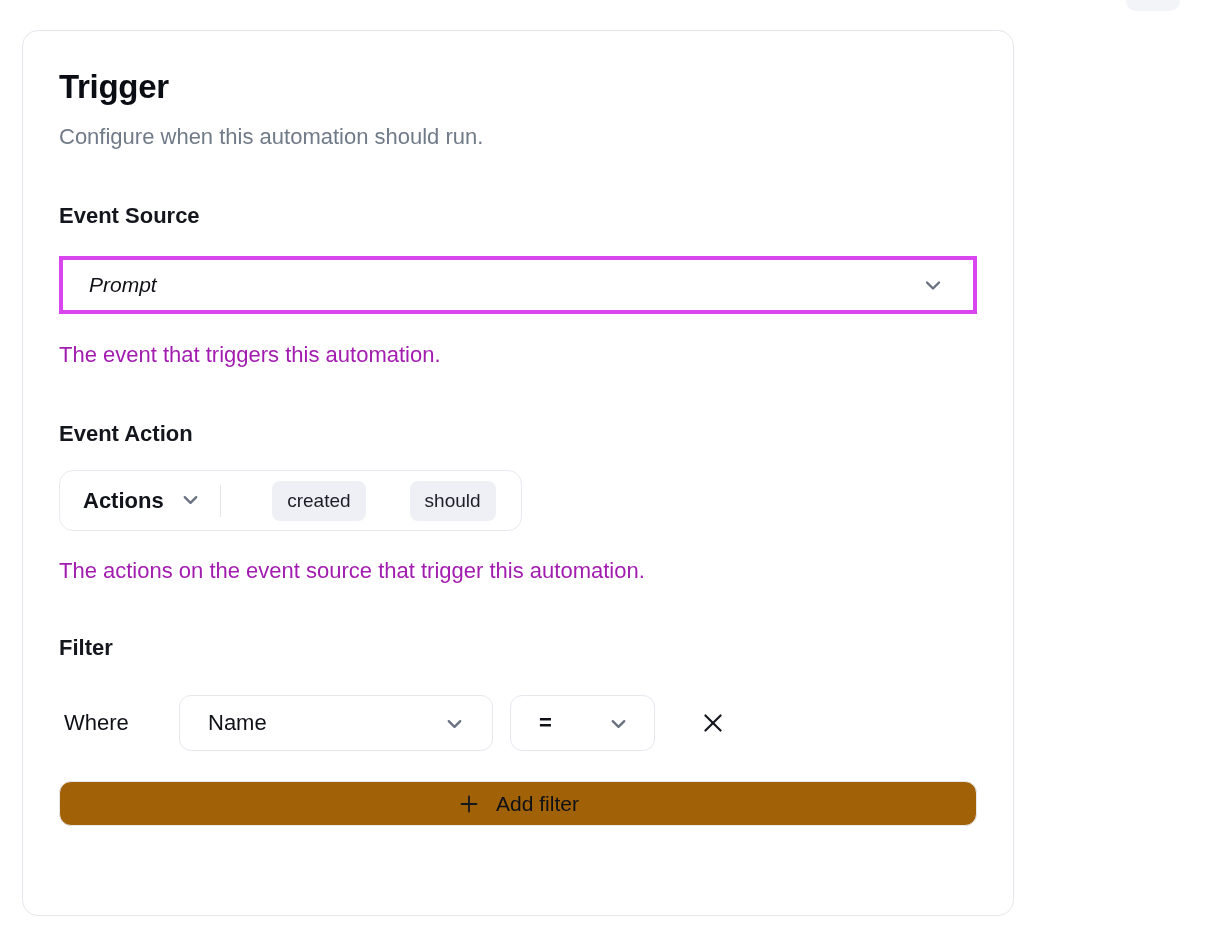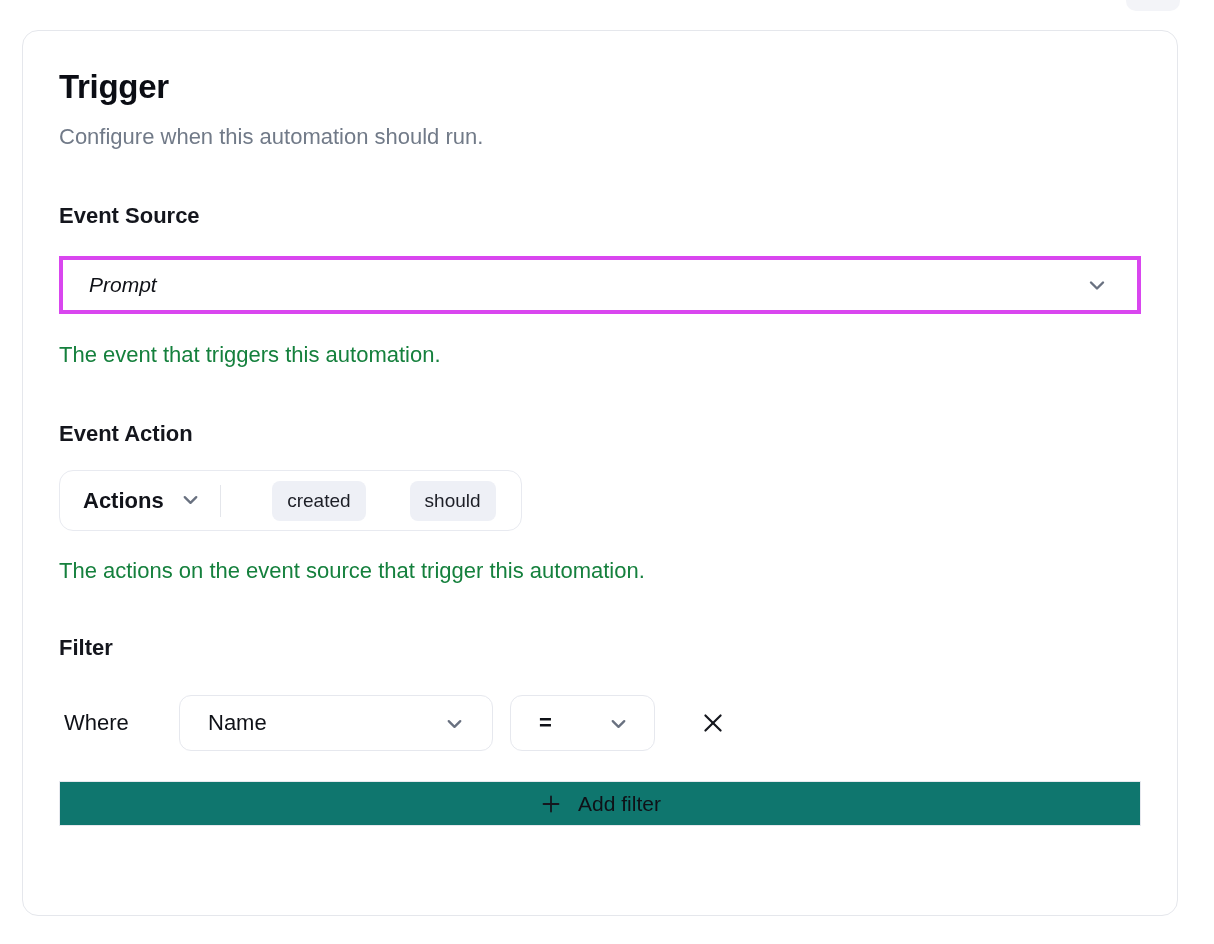--- a/index.html
+++ b/index.html
@@ -14,21 +14,21 @@
   .cutoff-blob {
     position: absolute;
     top: 0; left: 1126px;
     width: 54px; height: 11px;
     background: #f3f4f8;
     border-radius: 0 0 10px 10px;
   }
   .card {
     position: absolute;
     left: 22px; top: 30px;
-    width: 1156px; height: 886px;
+    width: 992px; height: 886px;
     background: #ffffff;
     border: 1.5px solid #e5e7ec;
     border-radius: 16px;
     padding: 26px 36px 40px 36px;
   }
   .card-title {
     margin-top: 8px;
     font-size: 33px;
     line-height: 43px;
     font-weight: 700;
@@ -47,21 +47,21 @@
     font-weight: 600;
     color: #14161d;
   }
   .lbl-event-source { margin-top: 50px; }
   .lbl-event-action { margin-top: 50px; }
   .lbl-filter       { margin-top: 48px; }
 
   .help-text {
     font-size: 22px;
     line-height: 30px;
-    color: #15803d;
+    color: #a21caf;
   }
   .help-1 { margin-top: 26px; }
   .help-2 { margin-top: 25px; }
   .help-3 { margin-top: 25px; }
 
   .select-full {
     margin-top: 26px;
     height: 58px;
     width: 100%;
     border: 4px solid #d946ef;
@@ -168,22 +168,22 @@
     border: none;
     cursor: pointer;
     flex: 0 0 auto;
   }
 
   .add-filter-btn {
     margin-top: 30px;
     width: 100%;
     height: 45px;
     border: 1px solid #e6e8ee;
-    border-radius: 0;
-    background: #0f766e;
+    border-radius: 12px;
+    background: #a16207;
     display: flex;
     align-items: center;
     justify-content: center;
     gap: 15px;
     cursor: pointer;
     font-family: "Liberation Sans", sans-serif;
   }
   .add-filter-btn .btn-label {
     font-size: 21px;
     font-weight: 500;

